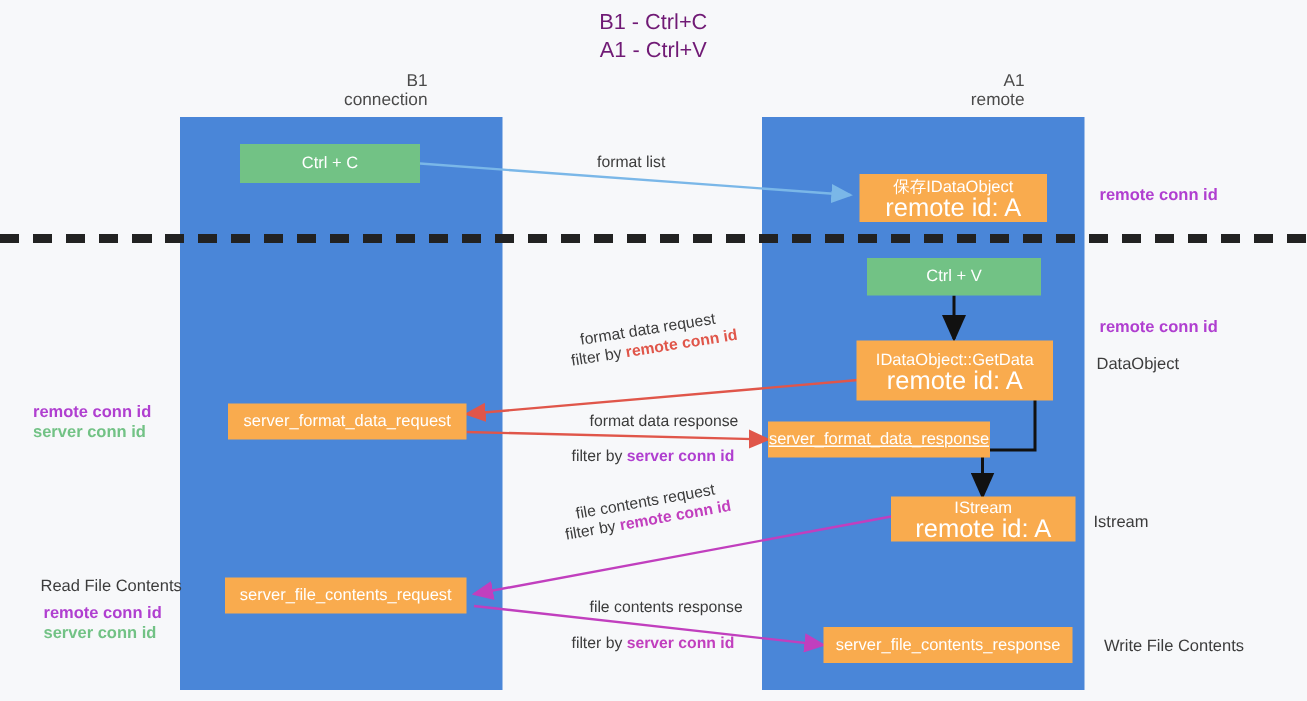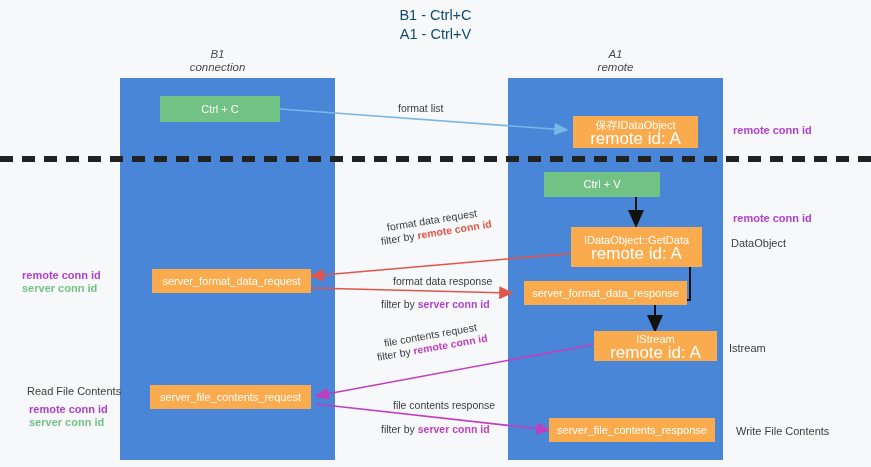--- a/index.html
+++ b/index.html
@@ -11,25 +11,25 @@
     overflow:hidden;
     position:relative;
   }
   #stage{position:absolute;left:0;top:0;width:871px;height:467px;}
   svg#wires{position:absolute;left:0;top:0;width:871px;height:467px;pointer-events:none;}
 
   .lane{position:absolute;background:#4a86d8;}
   .lane-b1{left:120px;top:78px;width:215px;height:382px;}
   .lane-a1{left:508px;top:78px;width:215px;height:382px;}
 
-  .col-head{position:absolute;text-align:center;font-size:11.5px;line-height:13px;color:#4a4a4a;font-style:italic;}
+  .col-head{position:absolute;text-align:right;font-size:11.5px;line-height:13px;color:#4a4a4a;}
   .col-head .big{font-size:11.5px;}
 
   .title{position:absolute;left:0;top:6px;width:871px;text-align:center;
-         font-size:14.5px;line-height:19px;color:#0c4a6e;}
+         font-size:14.5px;line-height:19px;color:#701a75;}
 
   .node{position:absolute;box-sizing:border-box;display:flex;flex-direction:column;
         align-items:center;justify-content:center;color:#ffffff;font-size:11px;
         line-height:13px;text-align:center;}
   .node.green{background:#72c285;}
   .node.orange{background:#f9ab4e;}
   .node .l2{font-size:17px;}
 
   .side-label{position:absolute;font-size:11px;line-height:14px;color:#3c3c3c;}
   .side-label.purple{color:#b03fd0;font-weight:bold;}
@@ -102,34 +102,34 @@
 
   <div class="node green" style="left:160px;top:96px;width:120px;height:26px;">
     <div>Ctrl + C</div>
   </div>
 
   <div class="node orange" style="left:573px;top:116px;width:125px;height:32px;">
     <div>保存IDataObject</div>
     <div class="l2">remote id: A</div>
   </div>
 
-  <div class="node green" style="left:544px;top:172px;width:116px;height:25px;">
+  <div class="node green" style="left:578px;top:172px;width:116px;height:25px;">
     <div>Ctrl + V</div>
   </div>
 
   <div class="node orange" style="left:571px;top:227px;width:131px;height:40px;">
     <div>IDataObject::GetData</div>
     <div class="l2">remote id: A</div>
   </div>
 
   <div class="node orange" style="left:152px;top:269px;width:159px;height:24px;">
     <div>server_format_data_request</div>
   </div>
 
-  <div class="node orange" style="left:524px;top:281px;width:163px;height:24px;">
+  <div class="node orange" style="left:512px;top:281px;width:148px;height:24px;text-decoration:underline;">
     <div>server_format_data_response</div>
   </div>
 
   <div class="node orange" style="left:594px;top:331px;width:123px;height:30px;">
     <div>IStream</div>
     <div class="l2">remote id: A</div>
   </div>
 
   <div class="node orange" style="left:150px;top:385px;width:161px;height:24px;align-items:center;">
     <div>server_file_contents_request</div>

